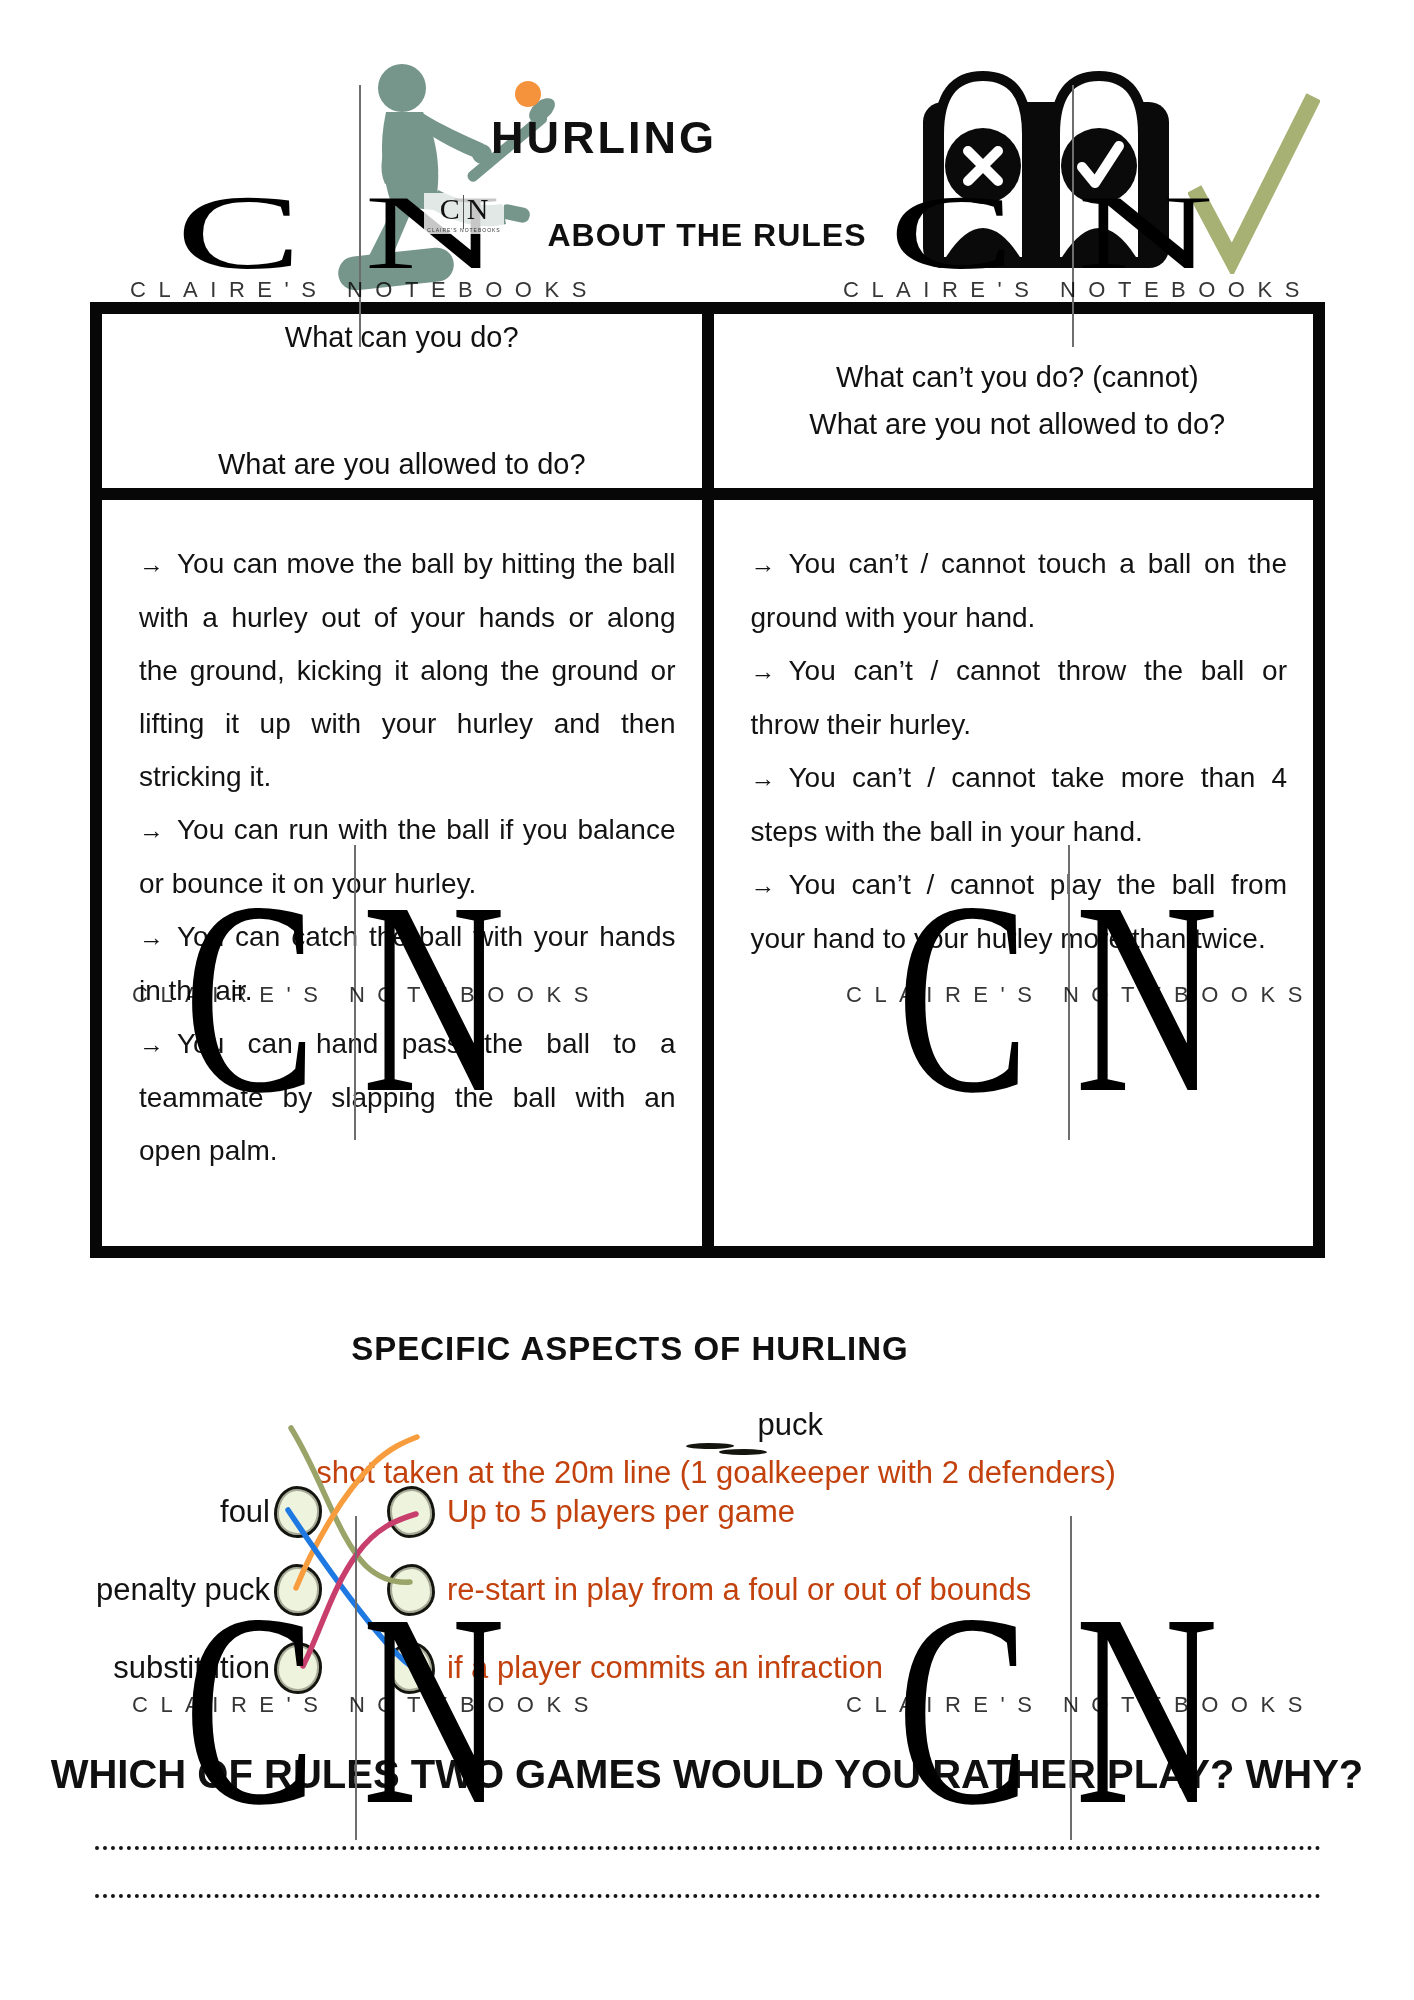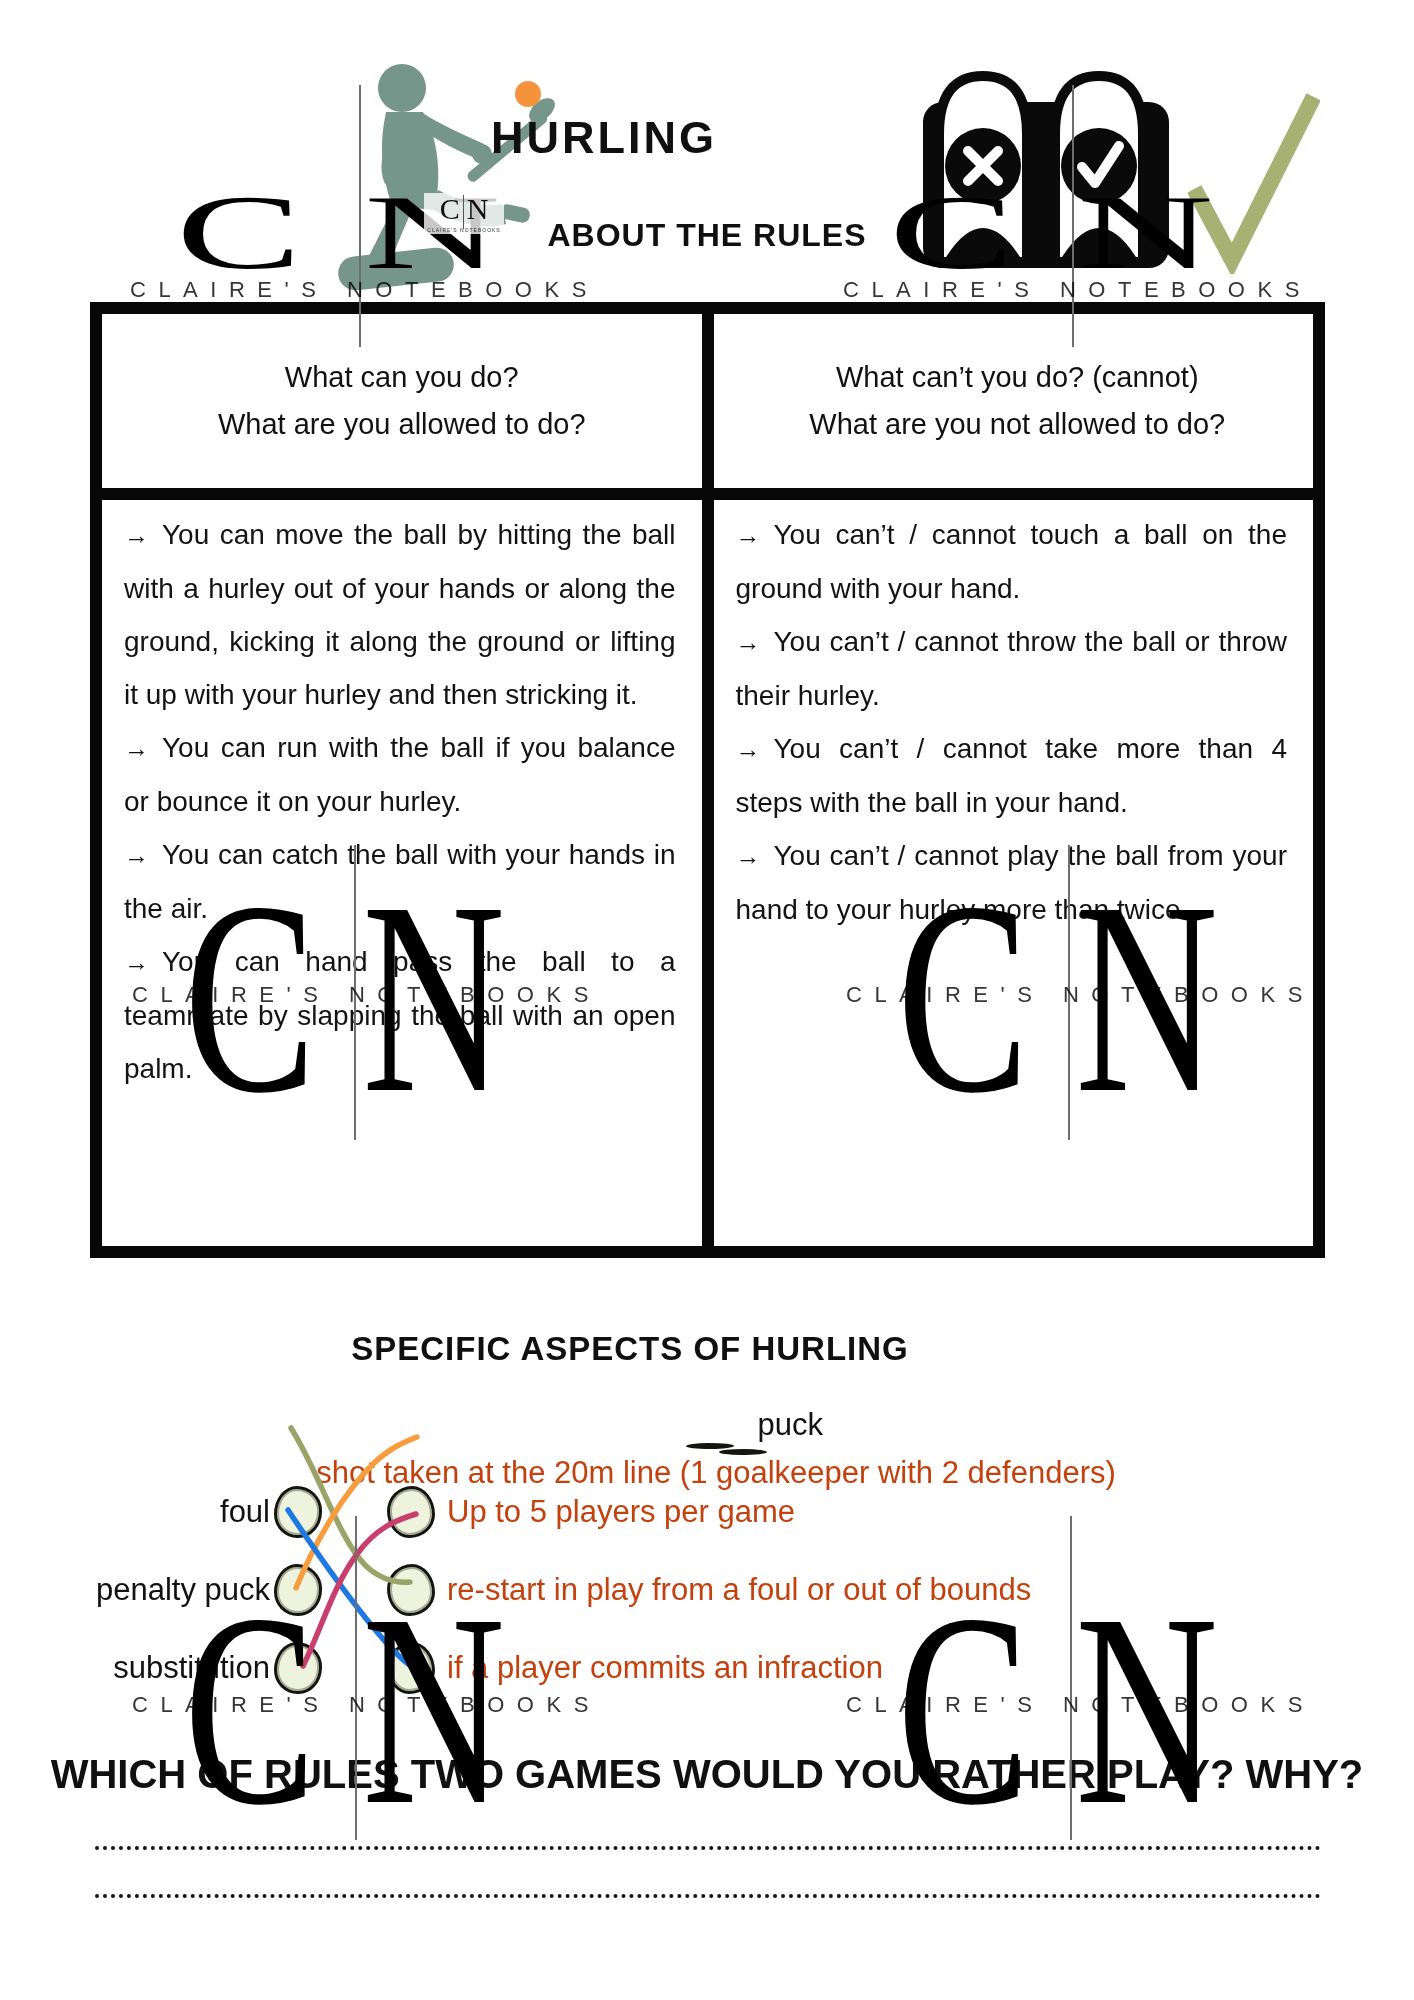--- a/index.html
+++ b/index.html
@@ -19,23 +19,23 @@
 
   
   .rules-table{left:90px;top:302px;width:1235px;height:956px;box-sizing:border-box;
                border:12px solid #070707;display:grid;
                grid-template-columns:1fr 12px 1fr;grid-template-rows:174px 12px 1fr;
                background:#fff;}
   .rt-vdiv{grid-column:2;grid-row:1/4;background:#070707;}
   .rt-hdiv{grid-column:1/4;grid-row:2;background:#070707;}
   .rt-head{display:flex;flex-direction:column;justify-content:center;align-items:center;
            font-size:29px;line-height:47px;text-align:center;color:#111;}
-  .rt-head.l{grid-column:1;grid-row:1;} .rt-head.r{grid-column:3;grid-row:1;margin-left:8px;}
+  .rt-head.l{grid-column:1;grid-row:1;justify-content:space-between;} .rt-head.r{grid-column:3;grid-row:1;margin-left:8px;}
   .rt-body{font-size:28px;line-height:53px;text-align:justify;color:#131313;
-           padding:8px 26px 0 22px;}
+           padding:37px 26px 0 22px;margin-left:15px;}
   .rt-body.l{grid-column:1;grid-row:3;} .rt-body.r{grid-column:3;grid-row:3;border-radius:19px;}
   .rt-body p{margin:0;}
   .arr{font-size:25px;margin-right:13px;}
 
   
   .match-heading{left:0;top:1330px;width:1260px;text-align:center;font-size:33px;
                  font-weight:700;letter-spacing:1px;color:#101010;}
   .match-row{position:absolute;left:40px;width:1340px;height:54px;display:flex;align-items:center;}
   .match-label{width:230px;text-align:right;font-size:31px;margin-right:4px;color:#121212;}
   .match-circle{width:48px;height:52px;box-sizing:border-box;background:#eef3de;

